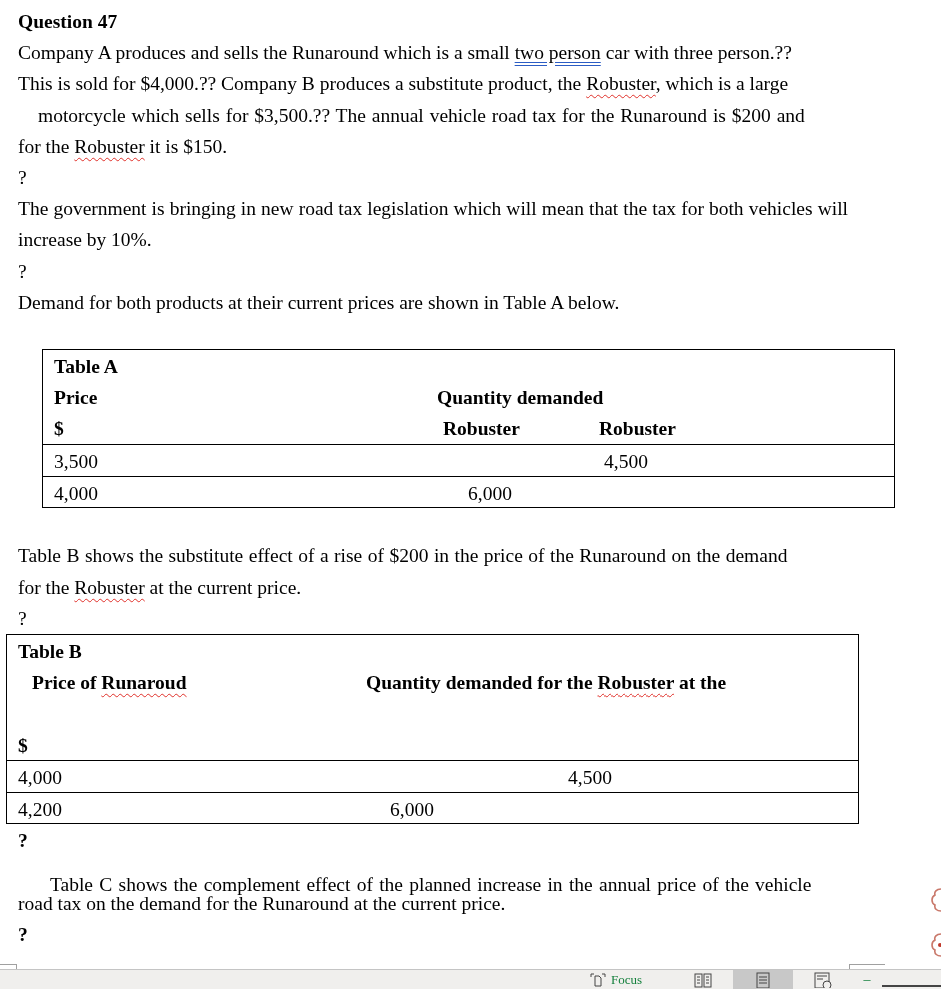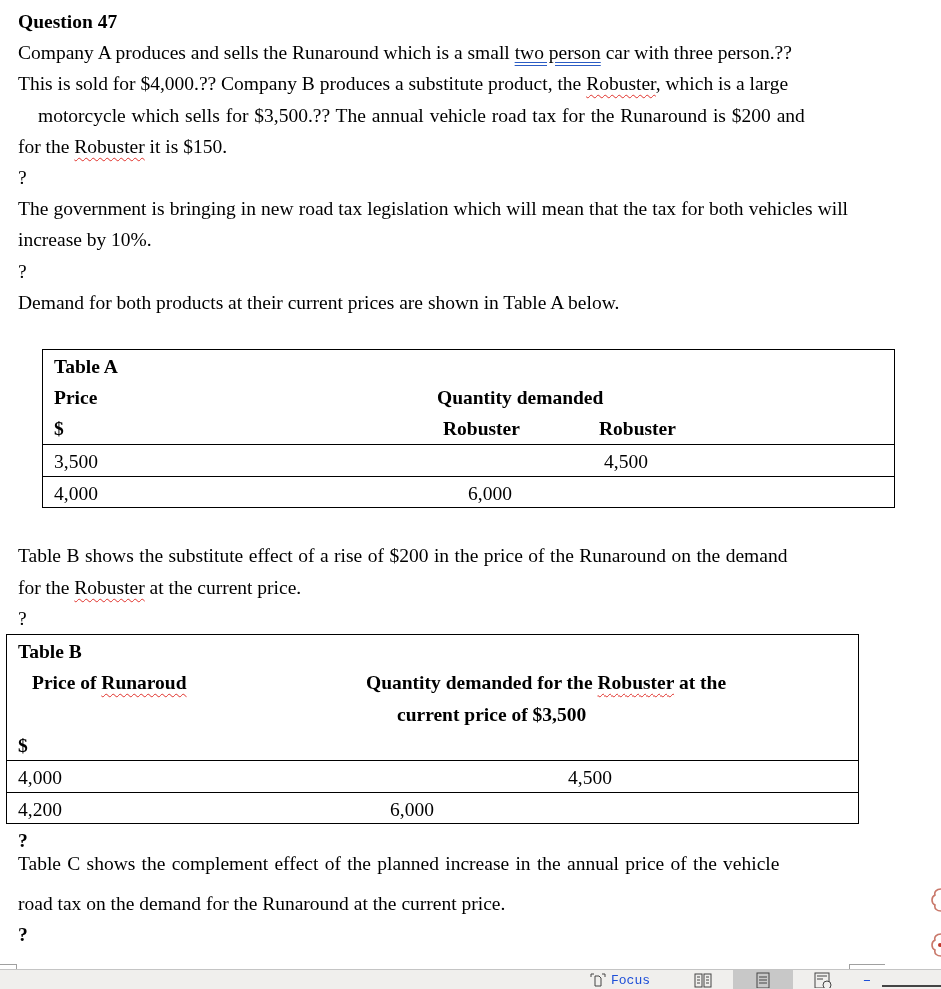--- a/index.html
+++ b/index.html
@@ -20,21 +20,21 @@
   .tbl .cell { position:absolute; font-size:19.5px; line-height:31px; white-space:nowrap; }
   .tbl .hline { position:absolute; left:0; right:0; height:0; border-top:1.5px solid #000; }
 
   .margin-mark { position:absolute; width:16px; height:6px; border-top:1px solid #a0a0a0; }
 
   .comment-icon { position:absolute; left:928px; width:18px; height:26px; }
 
   .statusbar {
     position:absolute; left:0; top:969px; width:941px; height:20px;
     background:#f0efed; border-top:1px solid #c4c4c4;
-    font-family:Liberation Mono, monospace; font-size:13px; color:#1d4ed8;
+    font-family:Liberation Serif, serif; font-size:13px; color:#15803d;
   }
   .sb-item { position:absolute; top:0; height:20px; display:flex; align-items:center; }
   .sb-focus { left:590px; }
   .sb-focus svg { margin-right:5px; }
   .sb-read { left:688px; width:30px; justify-content:center; }
   .sb-print { left:733px; width:60px; justify-content:center; background:#c8c8c8; }
   .sb-web { left:808px; width:30px; justify-content:center; }
   .sb-zoom-minus { left:860px; width:14px; justify-content:center; font-size:14px; }
   .sb-zoom-track { position:absolute; left:882px; top:15px; width:59px; height:2px; background:#444; }
 </style>
@@ -78,36 +78,35 @@
   </div>
 
   <div class="p" style="top:540px; word-spacing:0.6px;">Table B shows the substitute effect of a rise of $200 in the price of the Runaround on the demand</div>
   <div class="p" style="top:572px;"><span>for the </span><span class="spell">Robuster</span><span> at the current price.</span></div>
   <div class="p" style="top:603px;">?</div>
 
   <div class="tbl" style="top:634px; height:188px;">
     <div class="cell b" style="left:11px; top:1px;">Table B</div>
     <div class="cell b" style="left:25px; top:32px;"><span>Price of </span><span class="spell">Runaroud</span></div>
     <div class="cell b" style="left:345px; top:32px;margin-left:14px;"><span>Quantity demanded for the </span><span class="spell">Robuster</span><span> at the</span></div>
-    <div class="cell b" style="left:390px; top:64px;">current price of $3,500</div>
     <div class="cell b" style="left:11px; top:95px;">$</div>
     <div class="hline" style="top:125px;"></div>
 
     <div class="cell" style="left:11px; top:127px;">4,000</div>
     <div class="cell" style="left:383px; top:127px;"></div>
     <div class="cell" style="left:561px; top:127px;">4,500</div>
     <div class="hline" style="top:157px;"></div>
 
     <div class="cell" style="left:11px; top:159px;">4,200</div>
     <div class="cell" style="left:383px; top:159px;">6,000</div>
     <div class="cell" style="left:561px; top:159px;"></div>
   </div>
 
   <div class="p b" style="top:825px;">?</div>
-  <div class="p" style="top:848px; word-spacing:1.4px;">Table C shows the complement effect of the planned increase in the annual price of the vehicle</div>
+  <div class="p" style="top:869px; word-spacing:1.4px;margin-left:32px;">Table C shows the complement effect of the planned increase in the annual price of the vehicle</div>
   <div class="p" style="top:888px;">road tax on the demand for the Runaround at the current price.</div>
   <div class="p b" style="top:919px;">?</div>
 
   <div class="margin-mark" style="left:0; top:964px; border-right:1px solid #a0a0a0;"></div>
   <div class="margin-mark" style="left:849px; top:964px; width:35px; border-left:1px solid #a0a0a0;"></div>
 
   <svg class="comment-icon" style="top:887px;" viewBox="0 0 18 26">
     <path d="M14 2 C8 2 6 5 7 8 C3 10 3 16 7 18 C6 22 9 24 14 24" fill="none" stroke="#c9786a" stroke-width="1.6"></path>
   </svg>
   <svg class="comment-icon" style="top:932px;" viewBox="0 0 18 26">

